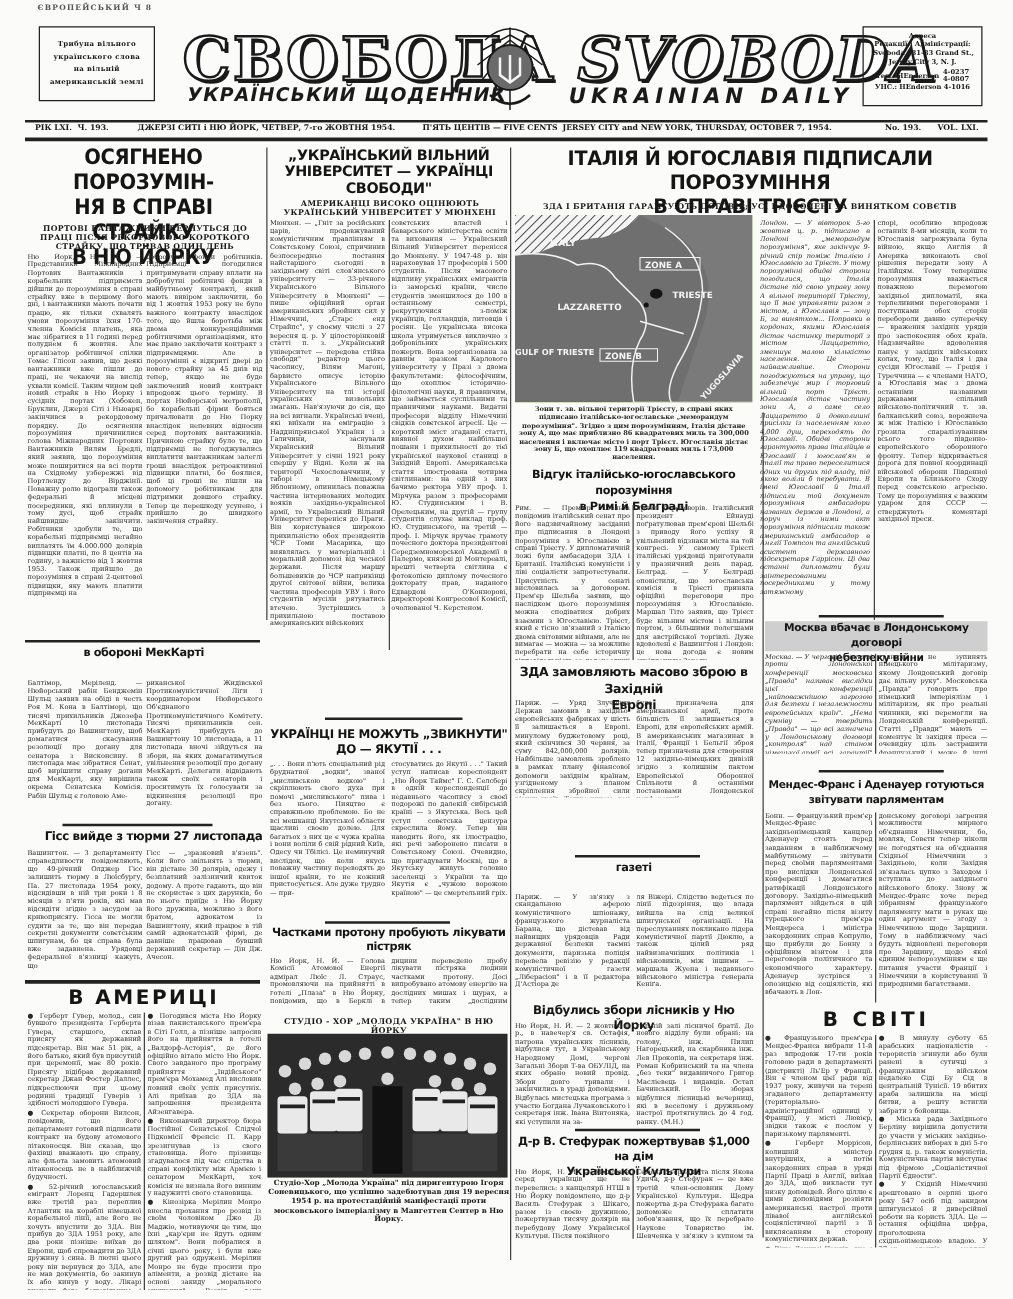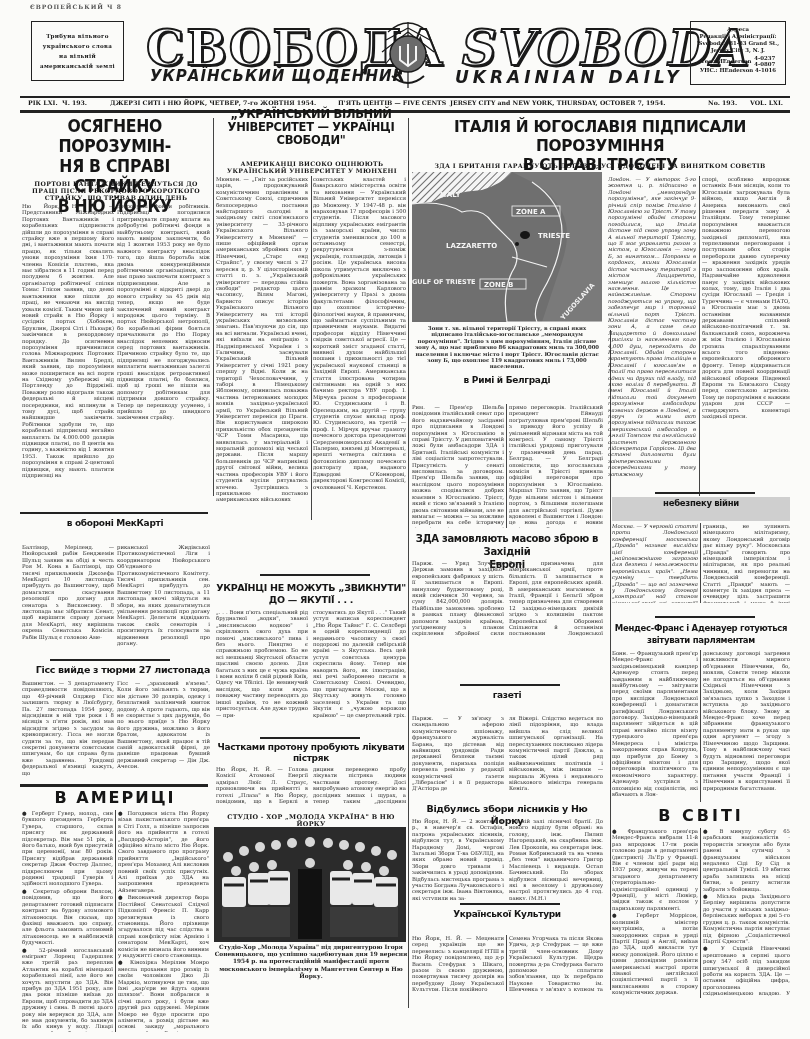--- a/index.html
+++ b/index.html
@@ -89,21 +89,21 @@
     <div>ОСЯГНЕНО ПОРОЗУМІН-</div>
     <div>НЯ В СПРАВІ СТРАЙКУ</div>
     <div>В НЮ ЙОРКУ</div>
   </div>
   <div class="abs sub" style="left:22px;top:180px;width:188px;">ПОРТОВІ ВАНТАЖНИКИ ВЕРНУТЬСЯ ДО ПРАЦІ ПІСЛЯ РЕКОРДОВОГО КОРОТКОГО СТРАЙКУ, ЩО ТРИВАВ ОДИН ДЕНЬ</div>
   <div class="abs body-text" style="left:22px;top:203px;width:92px;height:302px;">Ню Йорк, Н. Й. — Представники Міжнародних Портових Вантажників і корабельних підприємств дійшли до порозуміння в справі страйку вже в першому його дні, і вантажники мають почати працю, як тільки схвалять умови порозуміння їхня 170-членна Комісія платень, яка має зібратися в 11 годині перед полуднем 6 жовтня. Але організатор робітничої спілки Томас Глісон заявив, що деякі вантажники вже пішли до праці, не чекаючи на вислід ухвали комісії. Таким чином цей новий страйк в Ню Йорку і сусідніх портах (Хобокен, Бруклин, Джерзі Сіті і Ньюарк) закінчився в рекордовому порядку. До осягнення порозуміння причинилися голова Міжнародних Портових Вантажників Вилям Бредлі, який заявив, що порозуміння може поширитися на всі порти на Східному узбережжі від Портленду до Вірджінії. Поважну ролю відограли також федеральні й місцеві посередники, які вплинули в тому дусі, щоб страйк найшвидше закінчити. Робітники здобули те, що корабельні підприємці негайно виплатять їм 4.000.000 долярів підвищки платні, по 8 центів на годину, з важністю від 1 жовтня 1953. Також прийшло до порозуміння в справі 2-центової підвищки, яку мають платити підприємці на</div>
   <div class="abs body-text" style="left:117px;top:203px;width:93px;height:302px;">добробутні фонди робітників. Підприємці погодилися притримувати справу вплати на добробутні робітничі фонди в майбутньому контракті, який мають вивіром заключити, бо від 1 жовтня 1953 року не було важного контракту внаслідок того, що йшла боротьба між двома конкуренційними робітничими організаціями, кто має право заключати контракт з підприємцями. Але в порозумінні є відкриті двері до нового страйку за 45 днів від тепер, якщо не буде заключений новий контракт впродовж цього терміну. В портах Нюйорської метрополії, бо корабельні фірми бояться причалювати до Ню Порку внаслідок непевних відносин серед портових вантажників. Причиною страйку було те, що підприємці не погоджувались виплатити вантажникам залеглі гроші внаслідок ретроактивної підвищки платні, бо боялися, щоб ці гроші не пішли на допомогу робітникам для підтримки довшого страйку. Тепер це перешкоду усунено, і прийшло до швидкого закінчення страйку.</div>
 </article>
 
 <article>
-  <div class="abs hd" style="left:216px;top:108px;width:190px;font-size:11.5px;line-height:13px;text-align:center;">
+  <div class="abs hd" style="left:216px;top:118px;width:190px;font-size:11.5px;line-height:13px;text-align:center;">
     <div>„УКРАЇНСЬКИЙ ВІЛЬНИЙ</div>
     <div>УНІВЕРСИТЕТ — УКРАЇНЦІ</div>
     <div>СВОБОДИ"</div>
   </div>
   <div class="abs sub" style="left:218px;top:160px;width:188px;">АМЕРИКАНЦІ ВИСОКО ОЦІНЮЮТЬ УКРАЇНСЬКИЙ УНІВЕРСИТЕТ У МЮНХЕНІ</div>
   <div class="abs body-text" style="left:216px;top:176px;width:92px;height:344px;">Мюнхен. — „Гніт за російських царів, продовжуваний комуністичним правлінням в Совєтському Союзі, спричинив безпосередньо постання найстаршого сьогодні в західньому світі слов'янського університету — 33-річного Українського Вільного Університету в Мюнхені" — пише офіційний орган американських збройних сил у Німеччині, „Старс енд Страйпс", у своєму числі з 27 вересня ц. р. У цілосторінковій статті п. з. „Український університет — передова стійка свободи" редактор цього часопису, Вілям Магоні, барвисто описує історію Українського Вільного Університету на тлі історії українських визвольних змагань. Нав'язуючи до сія, що на всі вигнали. Українські вчені, які виїхали на еміграцію з Наддніпрянської України і з Галичини, заснували Український Вільний Університет у січні 1921 року спершу у Відні. Коли ж на території Чехословаччини, у таборі в Німецькому Яблонному, опинилась поважна частина інтернованих молодих вояків західньо-української армії, то Український Вільний Університет переніся до Праги. Він користувався широкою прихильністю обох президентів ЧСР Томи Масарика, що виявлялась у матеріальній і моральній допомозі від чеської держави. Після маршу большевиків до ЧСР наприкінці другої світової війни, велика частина професорів УВУ і його студентів мусіли рятуватись втечею. Зустрівшись з прихильною поставою американських військових</div>
   <div class="vr" style="left:311px;top:176px;height:344px;"></div>
   <div class="abs body-text" style="left:313px;top:176px;width:93px;height:344px;">совєтських властей і баварського міністерства освіти та виховання — Український Вільний Університет перенісся до Мюнхену. У 1947-48 р. він нараховував 17 професорів і 500 студентів. Після масового відпливу українських емігрантів із заморські країни, число студентів зменшилося до 100 в останньому семестрі, рекрутуючися з-поміж українців, голландців, литовців і росіян. Це українська висока школа утримується виключно з добровільних українських пожертв. Вона зорганізована за давнім зразком Карлового університету у Празі з двома факультетами: філософічним, що охоплює історично-філологічні науки, й правничим, що займається суспільними та правничими науками. Видатні професори відділу Німеччині свідків совєтської агресії. Це — короткий зміст згаданої статті, виявної духом найбільшої пошани і прихильності до тієї української наукової станиці в Західній Европі. Американська стаття ілюстрована чотирма світлинами: на одній з них бачимо ректора УВУ проф. І. Мірчука разом з професорами Ю. Студинським і В. Орелецьким, на другій — групу студентів слухає виклад проф. Ю. Студинського, на третій — проф. І. Мірчук вручає грамоту почесного доктора президентові Середземноморської Академії в Палермо, князеві ді Монтереалі, врешті четверта світлина є фотокопією диплому почесного докторату прав, наданого Едвардові О'Коннорові, директорові Конгресової Комісії, очолюваної Ч. Керстеном.</div>
 </article>
 
@@ -245,31 +245,33 @@
   </div>
   <div class="abs body-text" style="left:412px;top:325px;width:190px;height:44px;font-weight:bold;text-align:center;">Зони т. зв. вільної території Трієсту, в справі яких підписано італійсько-югославське „меморандум порозуміння". Згідно з цим порозумінням, Італія дістане зону А, що має приблизно 86 квадратових миль та 300,000 населення і включає місто і порт Трієст. Югославія дістає зону Б, що охоплює 119 квадратових миль і 73,000 населення.</div>
 
   <div class="abs body-text" style="left:608px;top:176px;width:88px;height:320px;font-style:italic;">Лондон. — У вівторок 5-го жовтня ц. р. підписано в Лондоні „меморандум порозуміння", яке закінчує 9-річний спір поміж Італією і Югославією за Трієст. У тому порозумінні обидві сторони погодилися, що Італія дістане під свою управу зону А вільної території Трієсту, що її має управляти разом з містом, а Югославія — зону Б, за винятком... Поправки в кордонах, якими Югославія дістає частинку території з містом Лаццаретто, зменшує малою кількістю населення. Це — найважливіше. Сторони погоджуються на управу, що забезпечує мир і торговий вільний порт Трієст. Югославія дістає частину зони А, а саме село Лаццаретто й довколишні присілки із населенням коло 4,000 душ, переходять до Югославії. Обидві сторони гарантують права італійців в Югославії і югослав'ян в Італії та право переселитися одних чи других під владу, під якою воліли б перебувати. В імені Югославії й Італії підписали той документ порозуміння амбасадори названих держав в Лондоні, а поруч із ними акт порозуміння підписали також американський амбасадор в Англії Томпсон та англійський асистент державного підсекретаря Гаррісон. Ці два останні дипломати були заінтересованими посередниками у тому затяжному</div>
   <div class="vr" style="left:699px;top:176px;height:320px;"></div>
   <div class="abs body-text" style="left:702px;top:176px;width:88px;height:320px;">спорі, особливо впродовж останніх 8-ми місяців, коли то Югославія загрожувала була війною, якщо Англія й Америка виконають свої рішення передати зону А Італійцям. Тому теперішнє порозуміння вважається поважною перемогою західньої дипломатії, яка терпеливими переговорами і поступками обох сторін перебороли давню суперечку — враження західніх урядів про заспокоєння обох країв. Надзвичайне вдоволення панує у західніх військових колах, тому, що Італія і два сусіди Югославії — Греція і Туреччина — є членами НАТО, а Югославія має з двома останніми названими державами спільний військово-політичний т. зв. балканський союз, ворожнеча ж між Італією і Югославією грозила спаралізуванням всього того південно-європейського оборонного фронту. Тепер відкривається дорога для повної координації військової оборони Південної Европи та Близького Сходу перед совєтською агресією. Тому це порозуміння є важким ударом для СССР — стверджують коментарі західньої преси.</div>
 </article>
 
 <article>
   <div class="abs hd" style="left:410px;top:374px;width:194px;font-size:9px;line-height:13px;">
+    <div>Відгук італійсько-югославського порозуміння</div>
     <div>в Римі й Белграді</div>
   </div>
   <div class="abs body-text" style="left:412px;top:404px;width:92px;height:124px;">Рим. — Прем'єр Шельба повідомив італійський сенат про його надзвичайному засіданні про підписання в Лондоні порозуміння з Югославією в справі Трієсту. У дипломатичній ложі були амбасадори ЗДА і Британії. Італійські комуністи і ліві соціалісти запротестували. Присутність у сенаті висловилась за договором. Прем'єр Шельба заявив, що наслідком цього порозуміння можна сподіватися добрих взаємин з Югославією. Трієст, який є тісно зв'язаний з Італією двома світовими війнами, але не вимагає — можна — за можливе перебрати на себе історичну відповідальність за далекосяжні наслідки, коли б був</div>
   <div class="vr" style="left:506px;top:404px;height:124px;"></div>
   <div class="abs body-text" style="left:509px;top:404px;width:94px;height:124px;">прямо переговорів. Італійський президент Ейнауді поґратулював прем'єрові Шельбі з приводу його успіху й увільнений відзнаки міста на той конгресі. У самому Трієсті італійські урядовці приготували у празничний день парад. Белград. — У Белграді оповістили, що югославська комісія в Трієсті приняла офіційні переговори про порозуміння з Югославією. Маршал Тіто заявив, що Трієст буде вільним містом і вільним портом, з більшими полегшами для австрійської торгівлі. Дуже вдоволені є Вашингтон і Лондон: це нова догода є новим скріпленням Заходу.</div>
 </article>
 
 <div class="rule" style="left:655px;top:492px;width:100px;height:1.5px;"></div>
 <article>
   <div class="abs" style="left:612px;top:497px;width:178px;height:24px;background:#cfcfcf;"></div>
   <div class="abs hd" style="left:612px;top:497px;width:178px;font-size:8.5px;line-height:12px;">
+    <div>Москва вбачає в Лондонському договорі</div>
     <div>небезпеку війни</div>
   </div>
   <div class="abs body-text" style="left:612px;top:523px;width:86px;height:80px;font-style:italic;">Москва. — У черговій статті проти Лондонської конференції московська „Правда" називає вислідки цієї конференції „найповажнішою загрозою для безпеки і незалежности европейських країн". „Нема сумніву — твердить „Правда" — що всі зазначена у Лондонському договорі „контроля" над станом німецької армії, всі „гарантії" щодо встановлення певних вузьких військових</div>
   <div class="vr" style="left:700px;top:523px;height:80px;"></div>
   <div class="abs body-text" style="left:703px;top:523px;width:87px;height:80px;">границь, не зупинять німецького мілітаризму, якому Лондонський договір дає вільну руку". Московська „Правда" говорить про німецький імперіялізм і мілітаризм, як про реальні чинники, які перемогли на Лондонській конференції. Статті „Правди" мають — коментує їх західня преса — очевидну ціль застрашити французький і може й інші парляменти перед ратифікуванням Лондонського договору.</div>
 </article>
 
 <article>
   <div class="abs hd" style="left:410px;top:532px;width:194px;font-size:10px;line-height:13px;">
     <div>ЗДА замовляють масово зброю в Західній</div>
@@ -301,20 +303,21 @@
 
 <article>
   <div class="abs hd" style="left:410px;top:803px;width:194px;font-size:9.5px;line-height:12px;">Відбулись збори лісників у Ню Йорку</div>
   <div class="abs body-text" style="left:412px;top:818px;width:92px;height:82px;">Ню Йорк, Н. Й. — 2 жовтня ц. р., в навечер'я св. Остафія, патрона українських лісників, відбулися тут, в Українському Народному Домі, чергові Загальні Збори Т-ва ОБУЛІД, на яких обрано новий провід. Збори довго тривали і закінчились в ураді доповідями. Відбулась мистецька програма з участю Богдана Лучаковського і секретаря інж. Івана Вінтоняка, які уступили на за-</div>
   <div class="abs body-text" style="left:509px;top:818px;width:94px;height:82px;">гальній залі лісничої братії. До нового відділу були обрані: на голову, інж. Пилип Нагорецький, на скарбника інж. Лев Прокопів, на секретаря інж. Роман Кобринський та на члена „без теки" видавничого Григор Масліевець і видавців. Остап Бачинський. По зборах відбулися лісницькі вечерниці, які в веселому і дружньому настрої протягнулись до 4 год. ранку. (М.Н.)</div>
 </article>
 
 <div class="rule" style="left:460px;top:903px;width:100px;height:1.5px;"></div>
 <article>
   <div class="abs hd" style="left:410px;top:908px;width:194px;font-size:9px;line-height:12px;">
+    <div>Д-р В. Стефурак пожертвував $1,000 на дім</div>
     <div>Української Культури</div>
   </div>
   <div class="abs body-text" style="left:412px;top:935px;width:92px;height:56px;">Ню Йорк, Н. Й. — Меценати серед українців ще не перевелись: з канцелярії НТШ в Ню Йорку повідомлено, що д-р Василь Стефурак з Шікаго, разом із своєю дружиною, пожертвував тисячу долярів на перебудову Дому Української Культури. Після покійного</div>
   <div class="vr" style="left:506px;top:935px;height:56px;"></div>
   <div class="abs body-text" style="left:509px;top:935px;width:94px;height:56px;">Семена Угорчака та після Якова Удича, д-р Стефурак — це вже третій член-основник Дому Української Культури. Щедра пожертва д-ра Стефурака багато допоможе сплатити зобов'язання, що їх перебрало Наукове Товариство ім. Шевченка у зв'язку з купном та перебудовою дому.</div>
 </article>
 
 <section>
   <div class="abs hd" style="left:612px;top:807px;width:178px;font-size:16px;line-height:18px;letter-spacing:3px;">В СВІТІ</div>
   <div class="abs body-text" style="left:612px;top:828px;width:86px;height:170px;">

